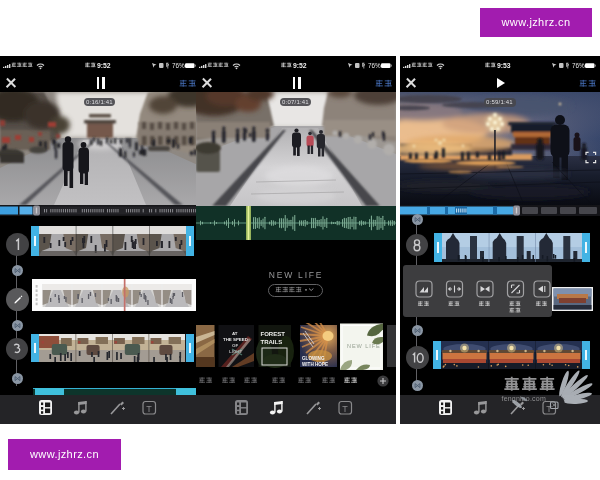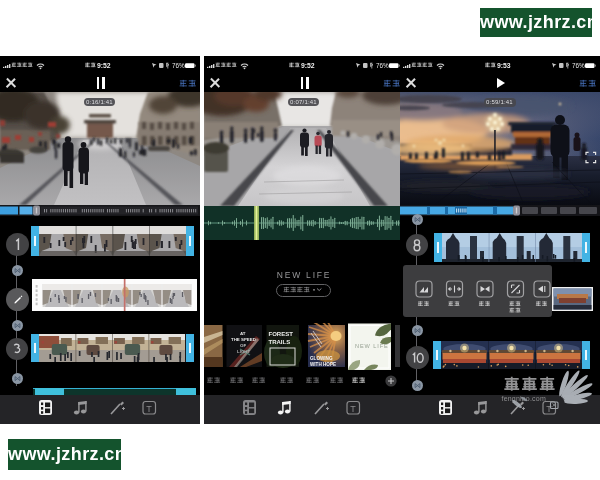--- a/index.html
+++ b/index.html
@@ -14,21 +14,21 @@
 .pause:before{left:0;}
 .pause:after{right:0;}
 .chip{position:absolute;background:rgba(72,72,76,0.92);border-radius:4px;color:#dfdfe2;font-size:6px;line-height:8.5px;text-align:center;letter-spacing:0.2px;}
 .toolbar{position:absolute;top:339px;left:0;width:200px;height:29px;background:#242427;}
 .row{position:absolute;overflow:hidden;}
 .handle{position:absolute;top:0;width:8px;height:100%;background:#42b3e4;z-index:3;}
 .handle:after{content:"";position:absolute;left:3.2px;top:32%;width:1.5px;height:36%;background:rgba(255,255,255,0.9);}
 .ccirc{position:absolute;border-radius:50%;background:#424244;color:#c6c6c8;text-align:center;font-size:9.5px;}
 .dotc{position:absolute;width:11px;height:11px;border-radius:50%;background:#8a96a4;}
 .vline{position:absolute;width:1.3px;background:#606064;}
-.wm{position:absolute;background:#14532d;color:#fff;font-weight:bold;text-align:center;font-size:18px;letter-spacing:0.4px;z-index:50;}
+.wm{position:absolute;background:#a21caf;color:#fff;font-weight:normal;text-align:center;font-size:11px;letter-spacing:0.4px;z-index:50;}
 </style></head>
 <body>
 <div class="phone" style="left:0;">
 <svg style="left:0px;top:0px;" class="abs" width="200" height="16" viewBox="0 0 200 16">
       <rect x="3" y="10.8" width="1.4" height="1.2" fill="#dadada"></rect>
       <rect x="5" y="9.9" width="1.4" height="2.1" fill="#dadada"></rect>
       <rect x="7" y="9.0" width="1.4" height="3.0" fill="#dadada"></rect>
       <rect x="9" y="8.1" width="1.4" height="3.9000000000000004" fill="#dadada"></rect>
       <path d="M11.74,7.264 H16.06 M12.076,8.896 H15.724 M11.596,10.48 H16.204 M13.9,6.640000000000001 V10.96 M12.46,7.84 V10.0" stroke="#cecece" stroke-width="0.64" fill="none" opacity="1.0"></path>
       <path d="M17.139999999999997,7.264 H21.459999999999997 M17.476,8.896 H21.124 M16.996,10.48 H21.604 M19.299999999999997,6.640000000000001 V10.96 M20.644,7.84 V10.144" stroke="#cecece" stroke-width="0.64" fill="none" opacity="1.0"></path>
@@ -483,21 +483,21 @@
         <g fill="#98989a">
           <path d="M120,9 l2.5,-2.5 1.5,1.5 -2.5,2.5 z"></path>
           <path d="M122,13.5 h3 M123.5,12 v3" stroke="#98989a" stroke-width="1"></path>
         </g>
         <g>
           <rect x="143" y="6.5" width="12.5" height="12.5" rx="2.5" fill="none" stroke="#8a8a8c" stroke-width="1.2"></rect>
           <text x="146.2" y="16.6" font-size="9" fill="#8a8a8c" font-family="Liberation Sans">T</text>
         </g>
       </svg></div>
 </div>
-<div class="phone" style="left:204px;">
+<div class="phone" style="left:196px;">
 <svg style="left:0px;top:0px;" class="abs" width="200" height="16" viewBox="0 0 200 16">
       <rect x="3" y="10.8" width="1.4" height="1.2" fill="#dadada"></rect>
       <rect x="5" y="9.9" width="1.4" height="2.1" fill="#dadada"></rect>
       <rect x="7" y="9.0" width="1.4" height="3.0" fill="#dadada"></rect>
       <rect x="9" y="8.1" width="1.4" height="3.9000000000000004" fill="#dadada"></rect>
       <path d="M11.74,7.264 H16.06 M12.076,8.896 H15.724 M11.596,10.48 H16.204 M13.9,6.640000000000001 V10.96 M12.46,7.84 V10.0" stroke="#cecece" stroke-width="0.64" fill="none" opacity="1.0"></path>
       <path d="M17.139999999999997,7.264 H21.459999999999997 M17.476,8.896 H21.124 M16.996,10.48 H21.604 M19.299999999999997,6.640000000000001 V10.96 M20.644,7.84 V10.144" stroke="#cecece" stroke-width="0.64" fill="none" opacity="1.0"></path>
       <path d="M22.539999999999996,7.264 H26.859999999999996 M22.875999999999998,8.896 H26.523999999999997 M22.395999999999997,10.48 H27.003999999999998 M24.699999999999996,6.640000000000001 V10.96 M23.259999999999998,7.84 V10.0" stroke="#cecece" stroke-width="0.64" fill="none" opacity="1.0"></path>
       <path d="M27.939999999999998,7.264 H32.26 M28.276,8.896 H31.924 M27.796,10.48 H32.403999999999996 M30.099999999999998,6.640000000000001 V10.96 M31.444,7.84 V10.144" stroke="#cecece" stroke-width="0.64" fill="none" opacity="1.0"></path>
       <g fill="none" stroke="#d6d6d6">

